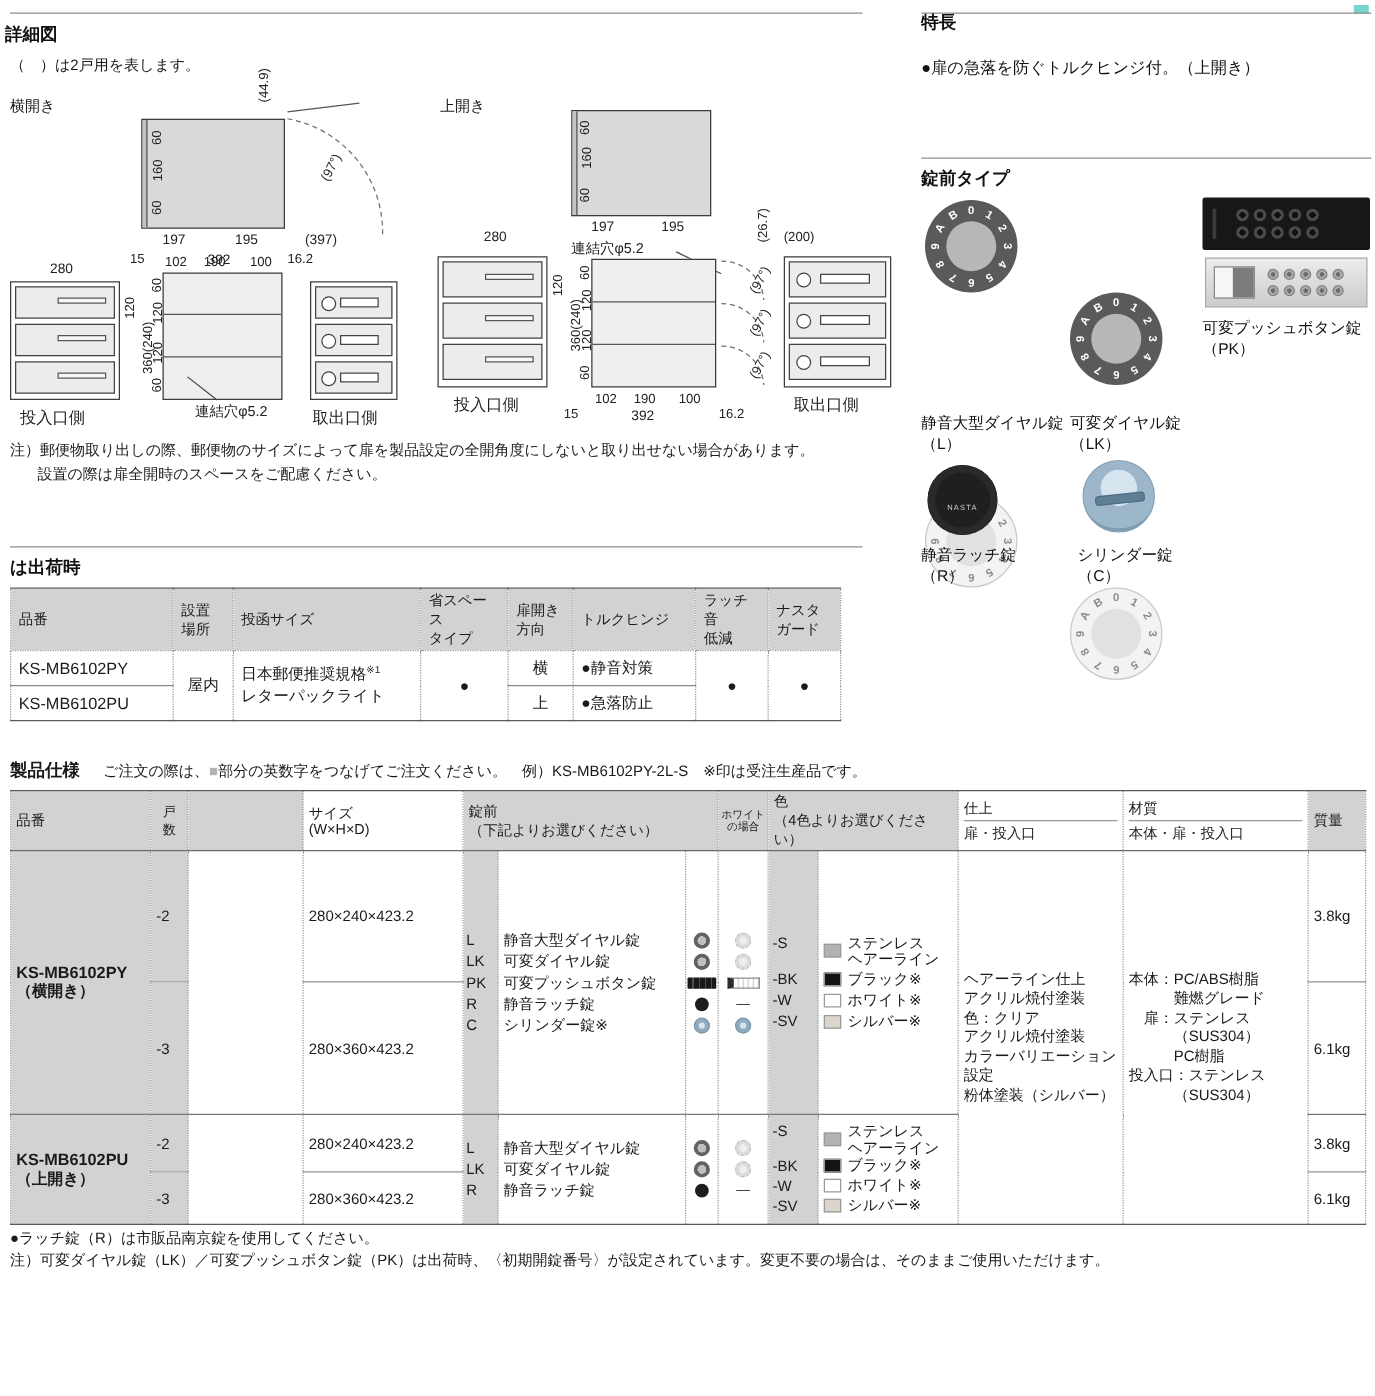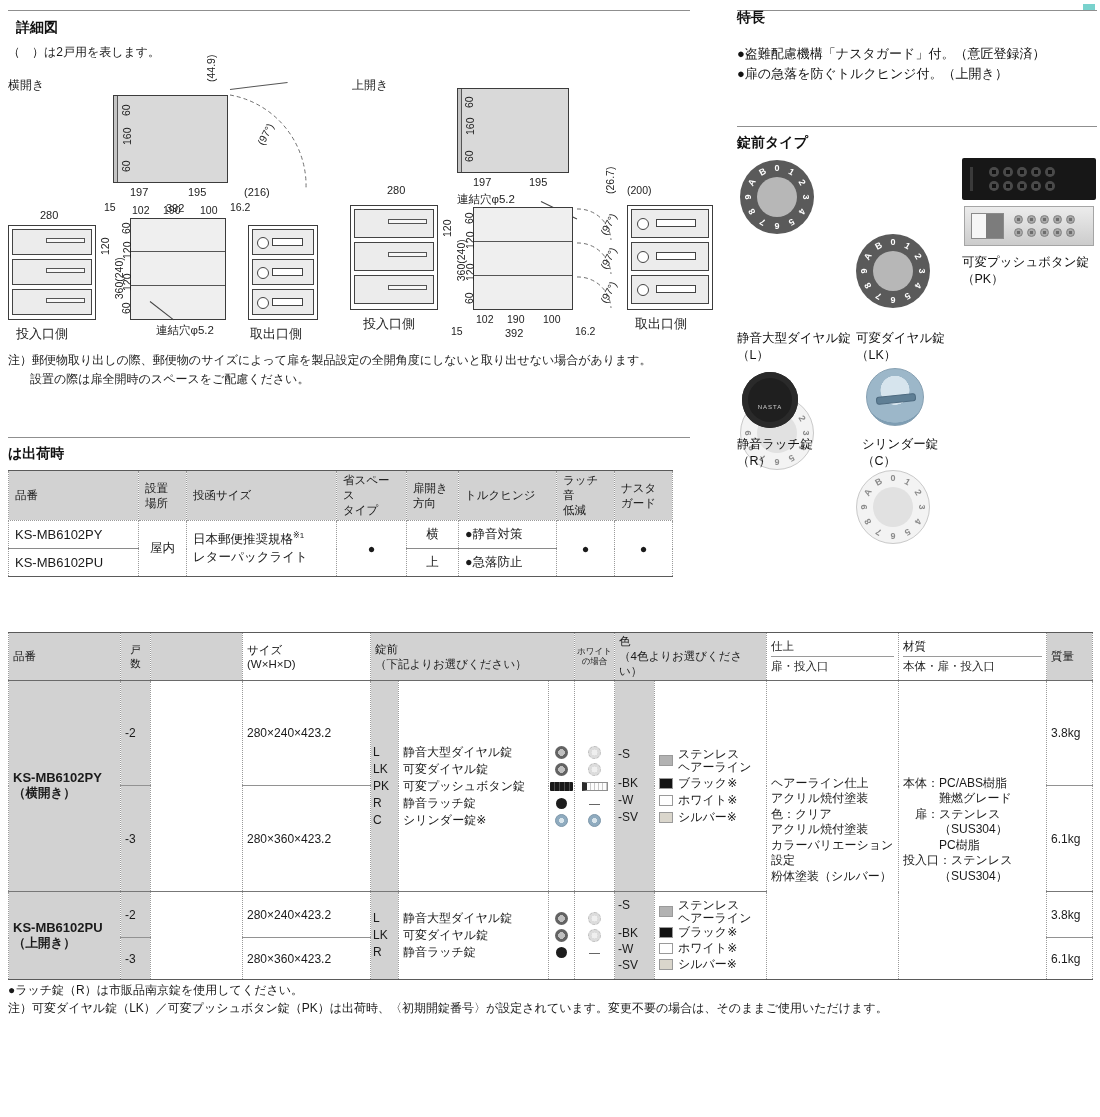--- a/index.html
+++ b/index.html
@@ -92,41 +92,41 @@
 .foot{position:absolute;font-size:12px;color:#1a1a1a}
 .sq{color:#b3b3b3}
 </style>
 </head>
 <body>
 
 <div class="page">
   <div class="corner-mark" style="left:1083px;top:4px"></div>
 
   <div class="rule" style="left:8px;top:10px;width:682px"></div>
-  <div class="sec-title" style="left:16px;top:19px">詳細図</div>
+  <div class="sec-title" style="left:4px;top:19px">詳細図</div>
   <div class="abs txt12" style="left:8px;top:44px">（　）は2戸用を表します。</div>
   <div class="abs txt12" style="left:8px;top:77px">横開き</div>
   <div class="abs txt12" style="left:352px;top:77px">上開き</div>
 
   <div class="abs" style="left:8px;top:55px;width:330px;height:340px">
     <div class="gbox" style="left:105px;top:40px;width:115px;height:88px">
         <div class="flange" style="left:0"></div>
       </div>
     <div class="doorline" style="left:222px;top:34px;width:58px;transform:rotate(-7deg)"></div>
     <svg class="arc abs" style="left:220px;top:38px" width="82" height="100">
         <path d="M2,2 A92,92 0 0 1 78,96"></path>
       </svg>
     <span class="dim vdim" style="left:190px;top:8px">(44.9)</span>
     <span class="dim vdim" style="left:112px;top:50px">60</span>
     <span class="dim vdim" style="left:110px;top:76px">160</span>
     <span class="dim vdim" style="left:112px;top:106px">60</span>
     <span class="dim adim" style="left:246px;top:74px">(97°)</span>
     <span class="dim" style="left:122px;top:132px;font-size:11px">197</span>
     <span class="dim" style="left:180px;top:132px;font-size:11px">195</span>
-    <span class="dim" style="left:236px;top:132px;font-size:11px">(216)</span>
+    <span class="dim" style="left:236px;top:132px;font-size:11px">(397)</span>
     <span class="dim" style="left:96px;top:147px">15</span>
     <span class="dim" style="left:158px;top:148px;font-size:11px">392</span>
     <span class="dim" style="left:222px;top:147px">16.2</span>
 
     <span class="dim" style="left:32px;top:155px;font-size:11px">280</span>
     <div class="obox" style="left:0;top:170px;width:88px;height:95px">
       <div class="drawer" style="top:3px;height:26px">
           <span class="slot"></span>
         </div>
       <div class="drawer" style="top:33px;height:26px">
@@ -244,21 +244,20 @@
     <span class="dim" style="left:18px;top:262px;font-size:13px">投入口側</span>
     <span class="dim" style="left:290px;top:262px;font-size:13px">取出口側</span>
   </div>
 
   <div class="note" style="left:30px;top:371px;width:680px">設置の際は扉全開時のスペースをご配慮ください。</div>
   <div class="note" style="left:8px;top:352px;width:680px">注）郵便物取り出しの際、郵便物のサイズによって扉を製品設定の全開角度にしないと取り出せない場合があります。</div>
 
   <div class="rule" style="left:737px;top:10px;width:360px"></div>
   <div class="sec-title" style="left:737px;top:9px">特長</div>
   <div class="abs" style="left:737px;top:44px;width:362px">
-    <div class="feat-item">●盗難配慮機構「ナスタガード」付。（意匠登録済）</div>
     <div class="feat-item">●扉の急落を防ぐトルクヒンジ付。（上開き）</div>
   </div>
 
   <div class="rule" style="left:737px;top:126px;width:360px"></div>
   <div class="sec-title" style="left:737px;top:134px">錠前タイプ</div>
 
   <div class="dial big dark dial-build abs" style="left:740px;top:160px">
       <span class="dial-center"></span>
       <span class="dial-ch" style="transform: rotate(-60deg) translate(0px, -29px);">A</span>
       <span class="dial-ch" style="transform: rotate(-30deg) translate(0px, -29px);">B</span>
@@ -415,20 +414,24 @@
       <td rowspan="2" class="ctr">●</td>
     </tr>
     <tr style="height:28px">
       <td class="mdl rsep">KS-MB6102PU</td>
       <td class="ctr rsep">上</td>
       <td class="rsep">●急落防止</td>
     </tr>
   </tbody>
     </table>
 
+  <div class="abs" style="left:8px;top:608px;width:1090px">
+    <span style="font-size:14px;font-weight:bold">製品仕様</span>
+    <span class="txt12" style="margin-left:14px">ご注文の際は、</span><span class="txt12 sq">■</span><span class="txt12">部分の英数字をつなげてご注文ください。　例）KS-MB6102PY-2L-S　※印は受注生産品です。</span>
+  </div>
 
   <table class="stable" style="left:8px;top:632px;width:1084px">
     <colgroup>
       <col style="width:112px">
         <col style="width:30px">
         <col style="width:92px">
         <col style="width:128px">
       <col style="width:28px">
         <col style="width:150px">
         <col style="width:26px">

